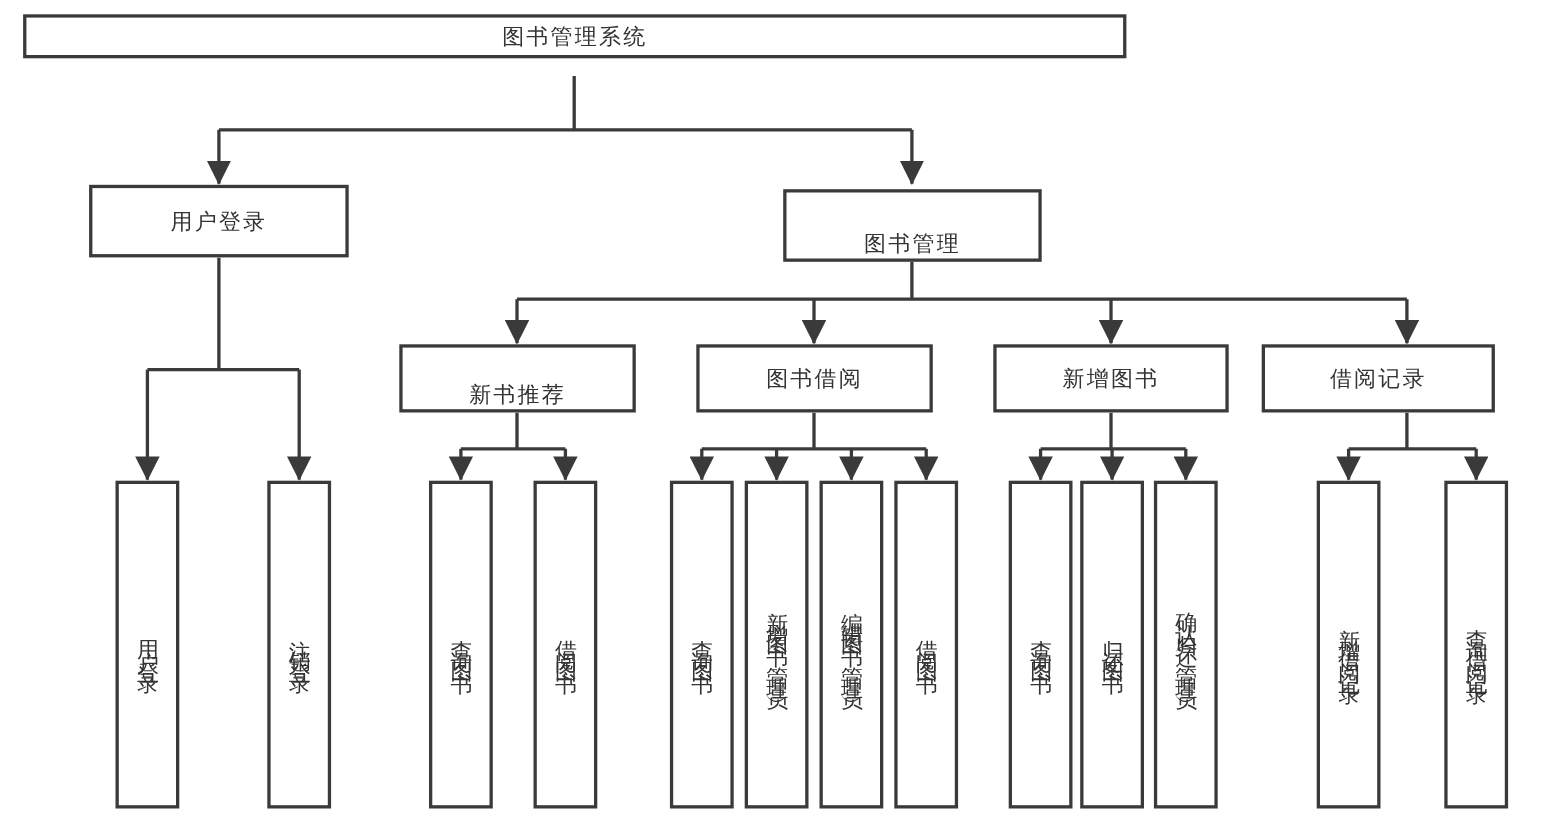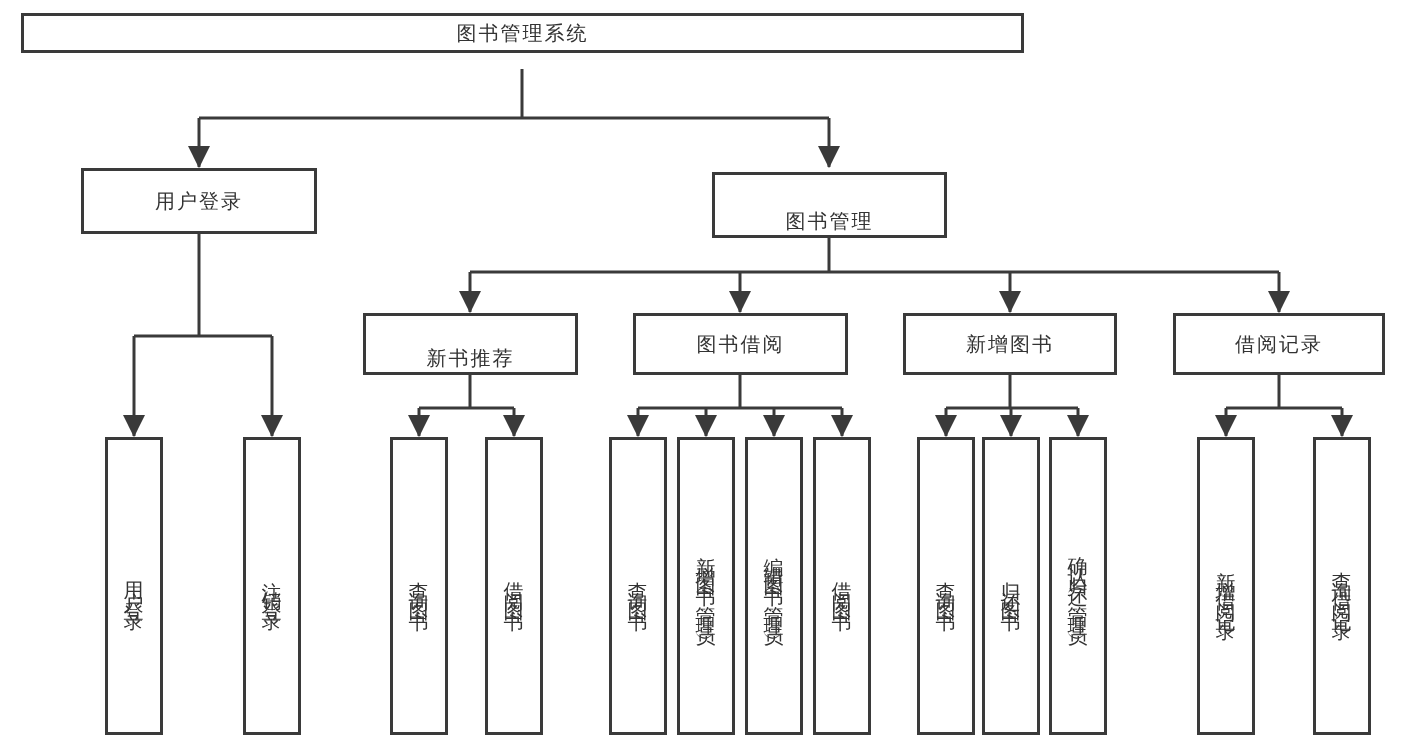--- a/index.html
+++ b/index.html
@@ -107,21 +107,21 @@
 
   <div class="box" style="left:363px; top:313px; width:215px; height:62px;align-items:flex-end;">
     <span class="hlabel">新书推荐</span>
   </div>
   <div class="box" style="left:633px; top:313px; width:215px; height:62px;">
     <span class="hlabel">图书借阅</span>
   </div>
   <div class="box" style="left:903px; top:313px; width:214px; height:62px;">
     <span class="hlabel">新增图书</span>
   </div>
-  <div class="box" style="left:1173px; top:313px; width:212px; height:62px;">
+  <div class="box" style="left:1147px; top:313px; width:212px; height:62px;">
     <span class="hlabel">借阅记录</span>
   </div>
 
   <div class="box vbox" style="left:105px; top:437px; width:58px; height:298px;">
     <span class="vlabel">用户登录</span>
   </div>
   <div class="box vbox" style="left:243px; top:437px; width:58px; height:298px;">
     <span class="vlabel">注销登录</span>
   </div>
 

